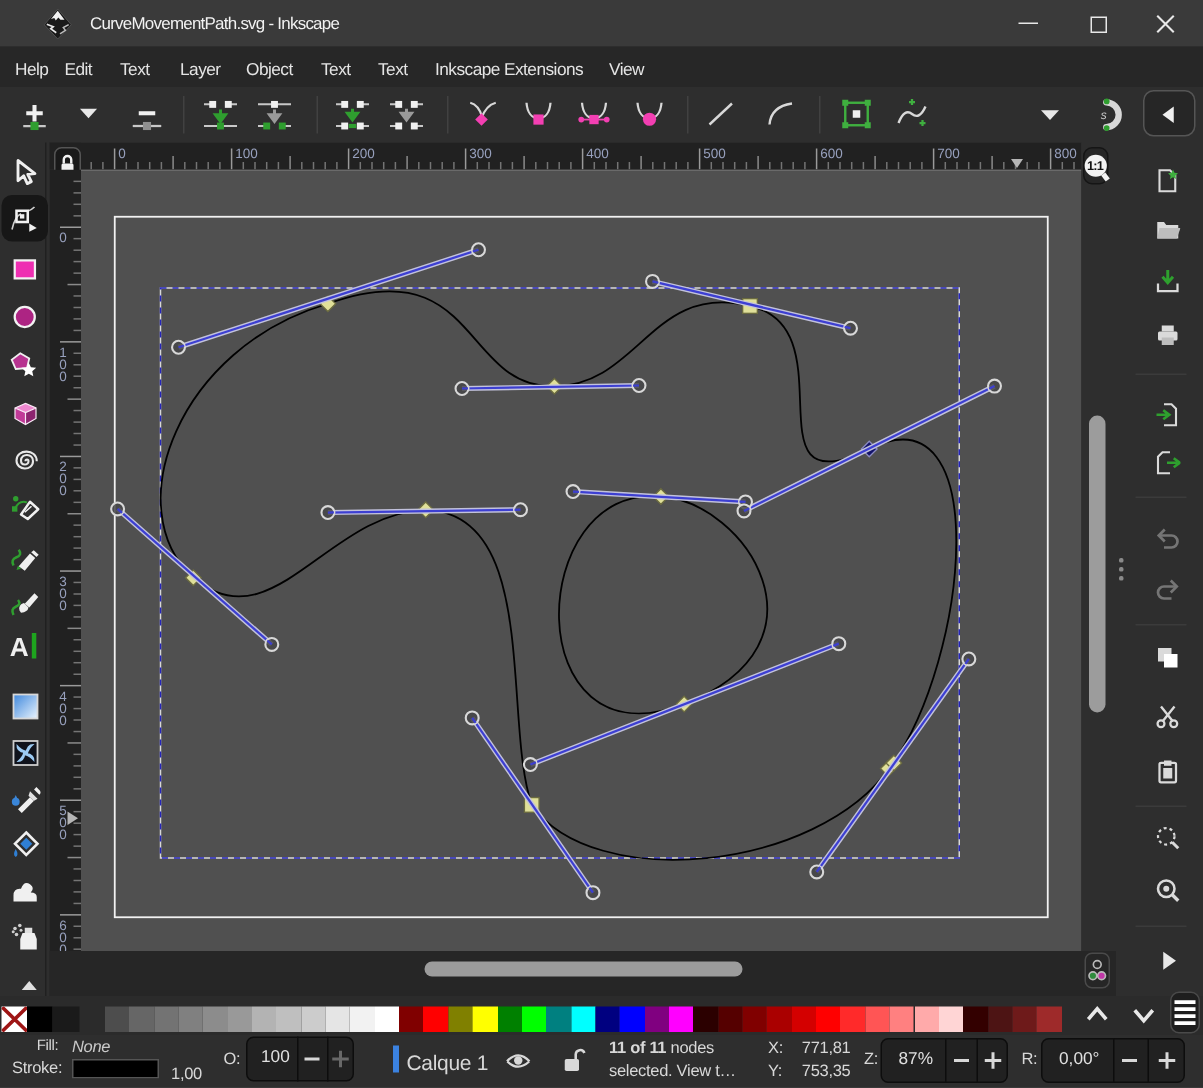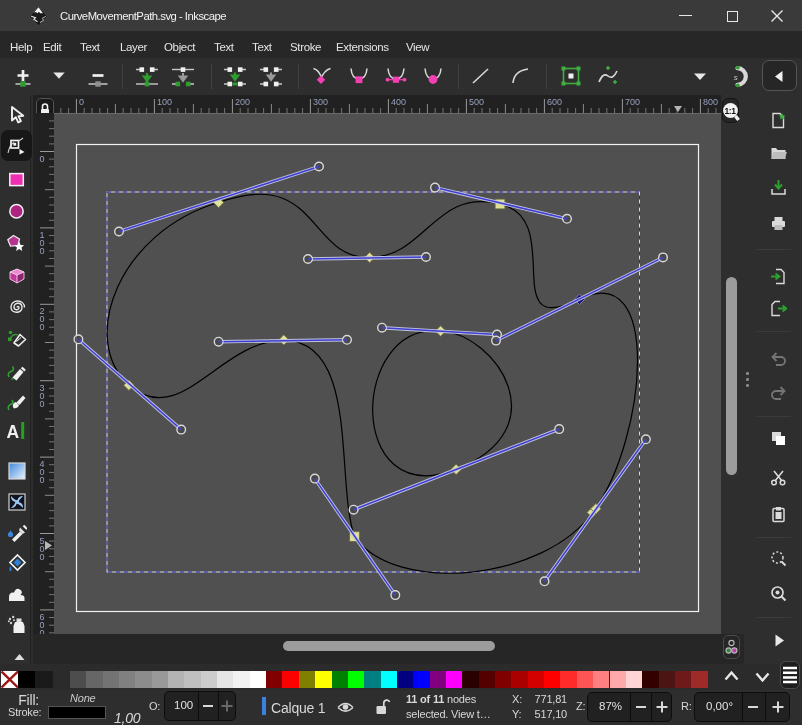--- a/index.html
+++ b/index.html
@@ -20,21 +20,21 @@
 <path d="M1.5 1.5 L12.5 12.5 M12.5 1.5 L1.5 12.5" stroke="#e8e8e8" stroke-width="1.4"></path>
   </svg>
 <div style="position:absolute;left:0;top:31px;width:802px;height:27px;background:#272727"></div>
 <div style="position:absolute;left:10px;top:39px;height:16px;color:#e4e4e4;font-size:11.5px;letter-spacing:-0.35px;line-height:16px">Help</div>
 <div style="position:absolute;left:43px;top:39px;height:16px;color:#e4e4e4;font-size:11.5px;letter-spacing:-0.35px;line-height:16px">Edit</div>
 <div style="position:absolute;left:80px;top:39px;height:16px;color:#e4e4e4;font-size:11.5px;letter-spacing:-0.35px;line-height:16px">Text</div>
 <div style="position:absolute;left:120px;top:39px;height:16px;color:#e4e4e4;font-size:11.5px;letter-spacing:-0.35px;line-height:16px">Layer</div>
 <div style="position:absolute;left:164px;top:39px;height:16px;color:#e4e4e4;font-size:11.5px;letter-spacing:-0.35px;line-height:16px">Object</div>
 <div style="position:absolute;left:214px;top:39px;height:16px;color:#e4e4e4;font-size:11.5px;letter-spacing:-0.35px;line-height:16px">Text</div>
 <div style="position:absolute;left:252px;top:39px;height:16px;color:#e4e4e4;font-size:11.5px;letter-spacing:-0.35px;line-height:16px">Text</div>
-<div style="position:absolute;left:290px;top:39px;height:16px;color:#e4e4e4;font-size:11.5px;letter-spacing:-0.35px;line-height:16px">Stroke</div>
+<div style="position:absolute;left:290px;top:39px;height:16px;color:#e4e4e4;font-size:11.5px;letter-spacing:-0.35px;line-height:16px">Inkscape</div>
 <div style="position:absolute;left:336px;top:39px;height:16px;color:#e4e4e4;font-size:11.5px;letter-spacing:-0.35px;line-height:16px">Extensions</div>
 <div style="position:absolute;left:406px;top:39px;height:16px;color:#e4e4e4;font-size:11.5px;letter-spacing:-0.35px;line-height:16px">View</div>
 <div style="position:absolute;left:0;top:58px;width:802px;height:37px;background:#2e2e2e"></div>
 <svg class="r" style="left:11px;top:64px" width="24" height="24" viewBox="0 0 24 24">
     <path d="M12 6 L12 17 M6.5 11.5 L17.5 11.5" stroke="#f0f0f0" stroke-width="2.7"></path>
 <path d="M4.5 20 L19.5 20" stroke="#c8c8c8" stroke-width="1.5"></path>
 <rect x="9.3" y="17.3" width="5.4" height="5.4" fill="#2f9e2f"></rect>
   </svg>
 <svg class="r" style="left:47px;top:64px" width="24" height="24" viewBox="0 0 24 24">
     <path d="M6.3 8.5 L17.7 8.5 L12 14.8 Z" fill="#e8e8e8"></path>
@@ -641,25 +641,25 @@
     <path d="M1.5 9.5 L7.5 2.5 L13.5 9.5" stroke="#e8e8e8" stroke-width="2.4" fill="none"></path>
   </svg>
 <svg class="r" style="left:755px;top:671px" width="15" height="12" viewBox="0 0 15 12">
     <path d="M1.5 2.5 L7.5 9.5 L13.5 2.5" stroke="#e8e8e8" stroke-width="2.4" fill="none"></path>
   </svg>
 <div style="position:absolute;left:780px;top:661px;width:20px;height:28px;background:#1e1e1e;border:1px solid #4a4a4a;border-radius:6px"></div>
 <svg class="r" style="left:782px;top:665px" width="16" height="20" viewBox="0 0 16 20">
     <path d="M1 3 H15 M1 7.7 H15 M1 12.4 H15 M1 17 H15" stroke="#fff" stroke-width="2.5"></path>
   </svg>
 <div style="position:absolute;left:0;top:690px;width:802px;height:35px;background:#2e2e2e"></div>
-<div style="position:absolute;left:14px;top:692px;color:#d8d8d8;font-size:14px;letter-spacing:-0.2px;width:25px;text-align:right">Fill:</div>
+<div style="position:absolute;left:14px;top:692px;color:#d8d8d8;font-size:10px;letter-spacing:-0.2px;width:25px;text-align:right">Fill:</div>
 <div style="position:absolute;left:8px;top:706px;color:#d8d8d8;font-size:11px;letter-spacing:-0.2px;">Stroke:</div>
-<div style="position:absolute;left:70px;top:692px;color:#d8d8d8;font-size:11px;letter-spacing:-0.2px;font-style:italic;color:#c9c9c9">None</div>
+<div style="position:absolute;left:48px;top:692px;color:#d8d8d8;font-size:11px;letter-spacing:-0.2px;font-style:italic;color:#c9c9c9">None</div>
 <div style="position:absolute;left:48px;top:706px;width:58px;height:13px;background:#000;border:1px solid #555"></div>
-<div style="position:absolute;left:114px;top:710px;color:#d8d8d8;font-size:14px;letter-spacing:-0.2px;font-style:italic;">1,00</div>
+<div style="position:absolute;left:114px;top:710px;color:#d8d8d8;font-size:11px;letter-spacing:-0.2px;">1,00</div>
 <div style="position:absolute;left:149px;top:700px;color:#d8d8d8;font-size:11px;letter-spacing:-0.2px;">O:</div>
 <div style="position:absolute;left:164px;top:691px;width:72px;height:30px;background:#212121;border:1px solid #0d0d0d;border-radius:5px"></div>
 <div style="position:absolute;left:198px;top:691px;width:1px;height:30px;background:#0d0d0d"></div>
 <div style="position:absolute;left:218px;top:691px;width:1px;height:30px;background:#0d0d0d"></div>
 <div style="position:absolute;left:174px;top:699px;color:#e0e0e0;font-size:11.5px;">100</div>
 <div style="position:absolute;left:203px;top:705px;width:10px;height:2px;background:#d8d8d8"></div>
 <svg class="r" style="left:221px;top:700px" width="12" height="12" viewBox="0 0 12 12">
     <path d="M6 0.5 V11.5 M0.5 6 H11.5" stroke="#686868" stroke-width="2"></path>
   </svg>
 <div style="position:absolute;left:262px;top:697px;width:4px;height:18px;background:#3b82e0"></div>
@@ -671,21 +671,21 @@
   </svg>
 <svg class="r" style="left:375px;top:698px" width="16" height="17" viewBox="0 0 16 17">
 <rect x="1.5" y="8" width="9.5" height="8" rx="1.2" fill="#d8d8d8"></rect>
 <path d="M8.8 8 V5 a3 3 0 0 1 5.8 -1" stroke="#d8d8d8" stroke-width="1.7" fill="none"></path>
   </svg>
 <div style="position:absolute;left:406px;top:693px;color:#d8d8d8;font-size:11px;letter-spacing:-0.2px;"><b>11 of 11</b> nodes</div>
 <div style="position:absolute;left:406px;top:708px;color:#d8d8d8;font-size:11px;letter-spacing:-0.2px;">selected. View t…</div>
 <div style="position:absolute;left:512px;top:693px;color:#d8d8d8;font-size:11px;letter-spacing:-0.2px;">X:</div>
 <div style="position:absolute;left:512px;top:708px;color:#d8d8d8;font-size:11px;letter-spacing:-0.2px;">Y:</div>
 <div style="position:absolute;left:527px;top:693px;width:40px;color:#d8d8d8;font-size:11px;letter-spacing:-0.2px;text-align:right">771,81</div>
-<div style="position:absolute;left:527px;top:708px;width:40px;color:#d8d8d8;font-size:11px;letter-spacing:-0.2px;text-align:right">517,10</div>
+<div style="position:absolute;left:527px;top:708px;width:40px;color:#d8d8d8;font-size:11px;letter-spacing:-0.2px;text-align:right">753,35</div>
 <div style="position:absolute;left:576px;top:700px;color:#d8d8d8;font-size:11px;letter-spacing:-0.2px;">Z:</div>
 <div style="position:absolute;left:587px;top:692px;width:85px;height:30px;background:#212121;border:1px solid #0d0d0d;border-radius:5px"></div>
 <div style="position:absolute;left:630px;top:692px;width:1px;height:30px;background:#0d0d0d"></div>
 <div style="position:absolute;left:651px;top:692px;width:1px;height:30px;background:#0d0d0d"></div>
 <div style="position:absolute;left:599px;top:700px;color:#e0e0e0;font-size:11.5px;">87%</div>
 <div style="position:absolute;left:636px;top:706px;width:10px;height:2px;background:#d8d8d8"></div>
 <svg class="r" style="left:656px;top:701px" width="12" height="12" viewBox="0 0 12 12">
     <path d="M6 0.5 V11.5 M0.5 6 H11.5" stroke="#d8d8d8" stroke-width="2"></path>
   </svg>
 <div style="position:absolute;left:681px;top:700px;color:#d8d8d8;font-size:11px;letter-spacing:-0.2px;">R:</div>

